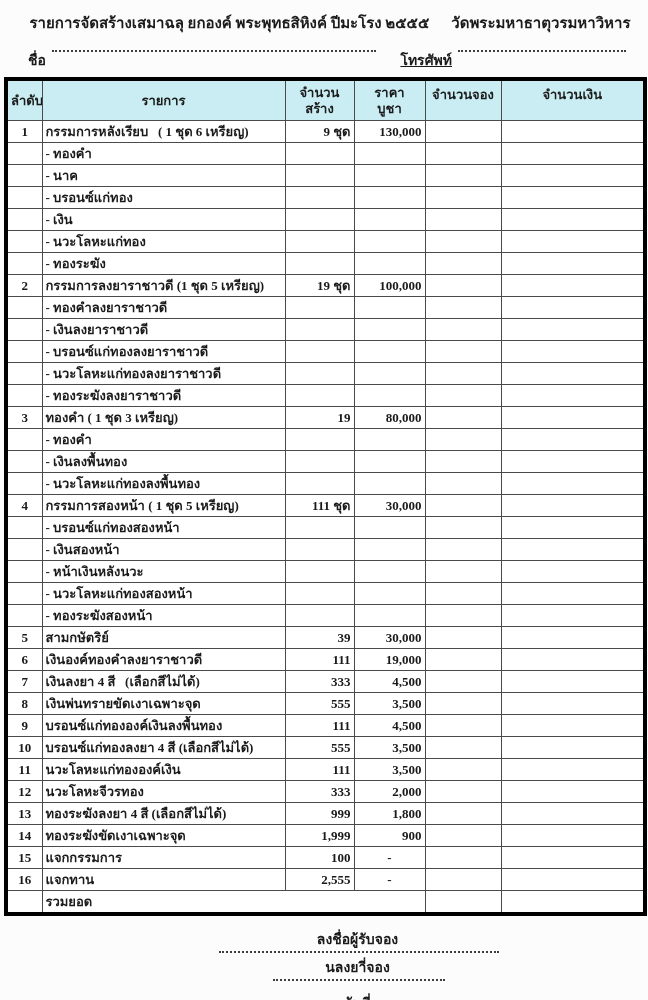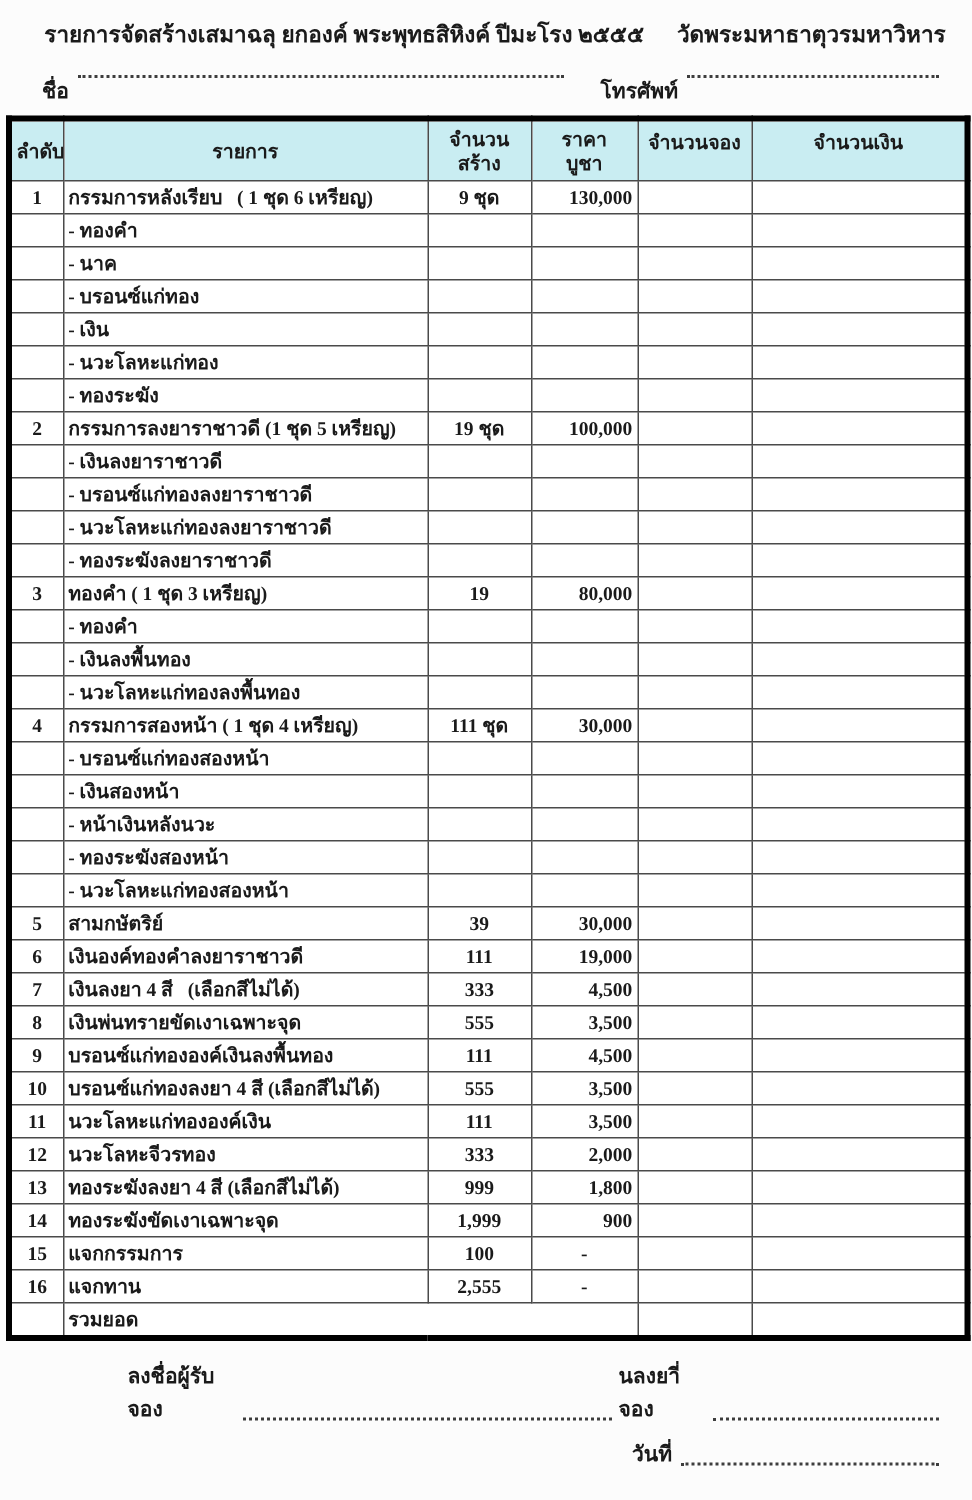--- a/index.html
+++ b/index.html
@@ -25,21 +25,21 @@
   .id-line{
     display:flex;align-items:flex-start;
     margin:14px 18px 6px 28px;
     font-weight:bold;font-size:14px;
   }
   .dots{
     border-bottom:2px dotted #3d3d3d;
     height:1px;margin:0 4px 3px 6px;
   }
   .dots.flex1{flex:1;}
-  .id-line .lbl2{margin-left:20px;}
+  .id-line .lbl2{margin-left:20px;text-decoration:underline;}
 
   
   table.order{
     border-collapse:collapse;
     table-layout:fixed;
     width:639px;
     margin-left:4px;
     border:4px solid #000000;
     font-size:13px;
   }
@@ -54,30 +54,31 @@
     height:36px;
     vertical-align:middle;
     border-bottom:2px solid #2e2e2e;
   }
   thead th.top{vertical-align:top;padding-top:3px;}
   thead .two-line{line-height:16px;}
   tbody td{height:20.7px;font-weight:bold;background:#fff;}
   td.c-no{text-align:center;}
   td.c-item{white-space:pre;padding-left:5px;}
   td.c-sub{padding-left:7px;}
-  td.c-qty{text-align:center;padding-right:3px;}
+  td.c-qty{text-align:right;padding-right:3px;}
   td.c-price{text-align:right;padding-right:8px;}
   td.c-dash{text-align:center;padding-right:3px;}
   td.c-total{padding-left:10px;}
 
   
   .sig-row{
-    display:flex;align-items:flex-end;
+    display:flex;align-items:center;
     font-weight:bold;font-size:14px;
     margin:12px 18px 0 85px;
+    flex-direction:column;
   }
   .sig-row.second{margin-top:8px;justify-content:flex-end;}
   .sig-row .w-sign{width:280px;}
   .sig-row .w-place{width:172px;}
 </style>
 </head>
 <body>
 
 <div class="page">
 
@@ -175,20 +176,28 @@
         <tr>
           <td class="c-no">2</td>
           <td class="c-item">กรรมการลงยาราชาวดี (1 ชุด 5 เหรียญ)</td>
           <td class="c-qty">19 ชุด</td>
           <td class="c-price">100,000</td>
           <td class="c-res"></td>
           <td class="c-amt"></td>
         </tr>
         <tr>
           <td class="c-no"></td>
+          <td class="c-item c-sub">- ทองคำลงยาราชาวดี</td>
+          <td class="c-qty"></td>
+          <td class="c-price"></td>
+          <td class="c-res"></td>
+          <td class="c-amt"></td>
+        </tr>
+        <tr>
+          <td class="c-no"></td>
           <td class="c-item c-sub">- เงินลงยาราชาวดี</td>
           <td class="c-qty"></td>
           <td class="c-price"></td>
           <td class="c-res"></td>
           <td class="c-amt"></td>
         </tr>
         <tr>
           <td class="c-no"></td>
           <td class="c-item c-sub">- บรอนซ์แก่ทองลงยาราชาวดี</td>
           <td class="c-qty"></td>
@@ -239,21 +248,21 @@
         <tr>
           <td class="c-no"></td>
           <td class="c-item c-sub">- นวะโลหะแก่ทองลงพื้นทอง</td>
           <td class="c-qty"></td>
           <td class="c-price"></td>
           <td class="c-res"></td>
           <td class="c-amt"></td>
         </tr>
         <tr>
           <td class="c-no">4</td>
-          <td class="c-item">กรรมการสองหน้า ( 1 ชุด 4 เหรียญ)</td>
+          <td class="c-item">กรรมการสองหน้า ( 1 ชุด 5 เหรียญ)</td>
           <td class="c-qty">111 ชุด</td>
           <td class="c-price">30,000</td>
           <td class="c-res"></td>
           <td class="c-amt"></td>
         </tr>
         <tr>
           <td class="c-no"></td>
           <td class="c-item c-sub">- บรอนซ์แก่ทองสองหน้า</td>
           <td class="c-qty"></td>
           <td class="c-price"></td>
@@ -271,29 +280,29 @@
         <tr>
           <td class="c-no"></td>
           <td class="c-item c-sub">- หน้าเงินหลังนวะ</td>
           <td class="c-qty"></td>
           <td class="c-price"></td>
           <td class="c-res"></td>
           <td class="c-amt"></td>
         </tr>
         <tr>
           <td class="c-no"></td>
+          <td class="c-item c-sub">- นวะโลหะแก่ทองสองหน้า</td>
+          <td class="c-qty"></td>
+          <td class="c-price"></td>
+          <td class="c-res"></td>
+          <td class="c-amt"></td>
+        </tr>
+        <tr>
+          <td class="c-no"></td>
           <td class="c-item c-sub">- ทองระฆังสองหน้า</td>
-          <td class="c-qty"></td>
-          <td class="c-price"></td>
-          <td class="c-res"></td>
-          <td class="c-amt"></td>
-        </tr>
-        <tr>
-          <td class="c-no"></td>
-          <td class="c-item c-sub">- นวะโลหะแก่ทองสองหน้า</td>
           <td class="c-qty"></td>
           <td class="c-price"></td>
           <td class="c-res"></td>
           <td class="c-amt"></td>
         </tr>
         <tr>
           <td class="c-no">5</td>
           <td class="c-item">สามกษัตริย์</td>
           <td class="c-qty">39</td>
           <td class="c-price">30,000</td>

